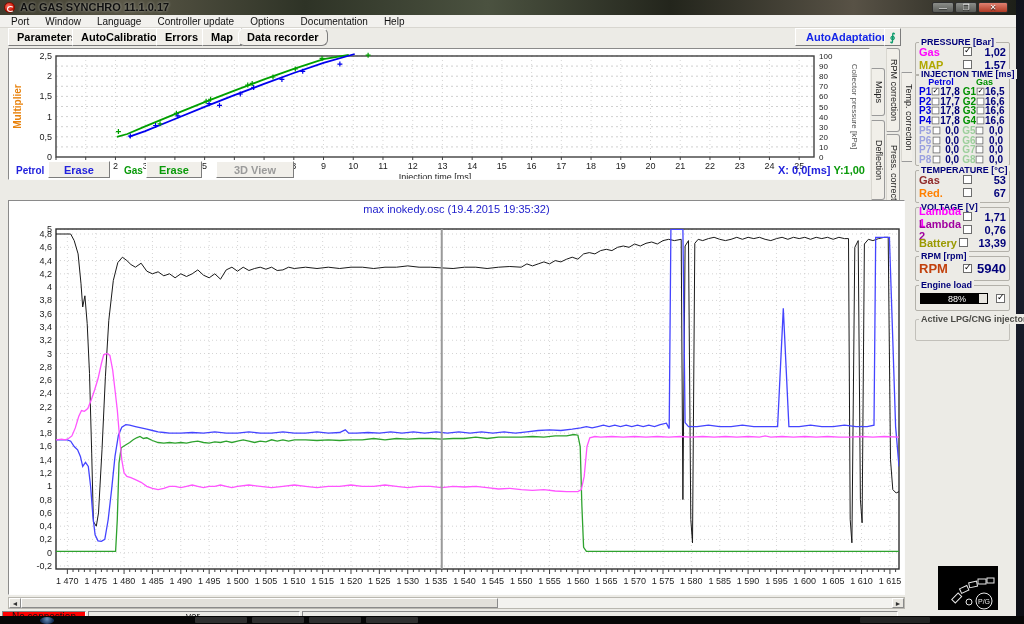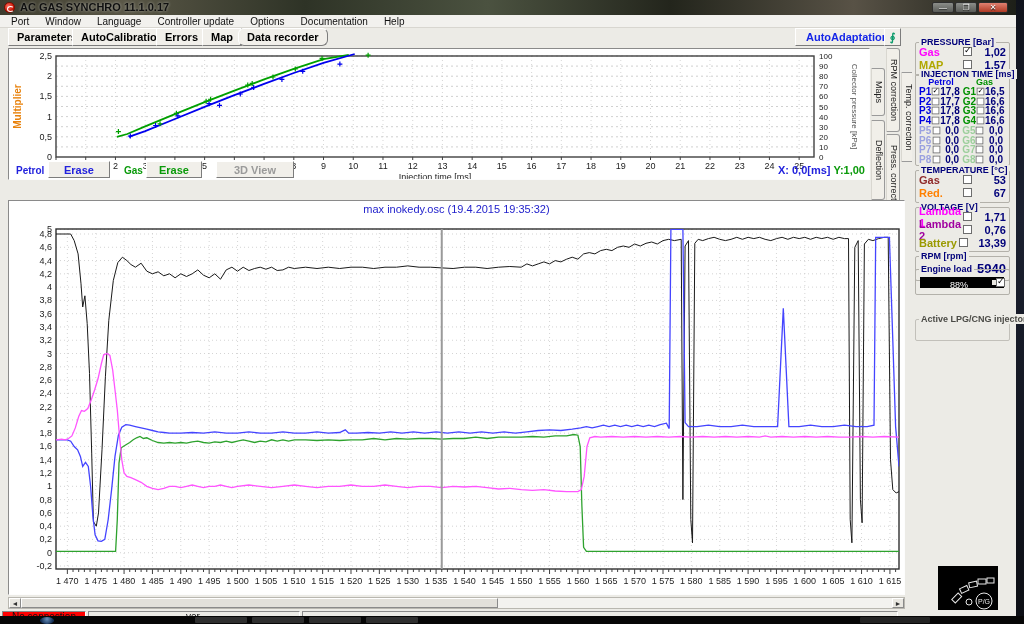--- a/index.html
+++ b/index.html
@@ -60,22 +60,22 @@
   .sseg.alert { background:#ff0000; font-weight:normal; }
   .sidebar { position:absolute; left:912px; top:0; width:101px; height:580px; background:#ecebe6; }
   .group { position:absolute; left:3px; width:95px; border:1px solid #b3b1aa; border-radius:2px; }
   .gcap { position:absolute; top:-6px; left:3px; background:#ecebe6; padding:0 2px; font-size:9px;
     font-weight:bold; color:#00007a; white-space:nowrap; }
   .vrow { position:absolute; left:3px; right:3px; display:flex; align-items:center; }
   .vlabel { font-weight:bold; }
   .chk { width:9px; height:9px; background:#fff; border:1px solid #6d6d6d; position:relative; flex:none; }
   .chk.on:after { content:"✓"; position:absolute; left:0px; top:-3px; font-size:9px; color:#000; }
   .vval { margin-left:auto; font-weight:bold; color:#00007a; text-align:right; }
-  .loadbar { position:absolute; left:4px; top:7px; width:84px; height:11px; background:#e8e6e0;
-    border:3px solid #000000; }
+  .loadbar { position:absolute; left:4px; top:7px; width:68px; height:11px; background:#e8e6e0;
+    border:1px solid #000000; }
   .loadfill { height:100%; background:#000; }
   .loadtext { position:absolute; left:0; top:0; width:72px; text-align:center; font-size:9px;
     color:#fff; line-height:11px; }
   .injcaption { font-size:9px; color:#4a4a46; font-weight:bold; }
   .logobox { position:absolute; left:26px; top:538px; width:60px; height:50px; background:#000; }
   .ignbar { position:absolute; left:8px; top:588px; width:94px; height:12px; background:#8f8f8f;
     border:1px solid #777; color:#e6e6e6; font-size:10px; line-height:10px; text-align:center; }
   .taskbar { position:absolute; left:0; top:616px; width:1024px; height:8px; background:#060606; }
   .orb { position:absolute; left:40px; top:1px; width:14px; height:7px; border-radius:50%;
     background:radial-gradient(circle at 50% 30%, #7fb2e8, #1a3a6b 70%); opacity:.8; }
@@ -697,21 +697,21 @@
             </div>
           </div>
           <div class="group" style="top: 228px; height: 25px;">
             <span class="gcap">RPM [rpm]</span>
             <div class="vrow" style="top: 4px; height: 14px;">
               <span class="vlabel" style="color: #c2410c; font-size: 13px;">RPM</span>
               <span class="chk on" style="margin-left: auto;"></span>
               <span class="vval" style="font-size: 13px; min-width: 30px; margin-left: 4px;">5940</span>
             </div>
           </div>
-          <div class="group" style="top: 241px; height: 26px; text-decoration: underline;">
+          <div class="group" style="top: 257px; height: 26px; text-decoration: underline;">
             <span class="gcap">Engine load</span>
             <div class="loadbar">
               <div class="loadfill" style="width: 88%;"></div>
               <div class="loadtext">88%</div>
             </div>
             <span class="chk on" style="position: absolute; right: 4px; top: 8px;"></span>
           </div>
           <div class="group" style="top: 291px; height: 22px; border-color: rgb(194, 192, 186);">
             <span class="gcap injcaption">Active LPG/CNG injectors</span>
           </div>

